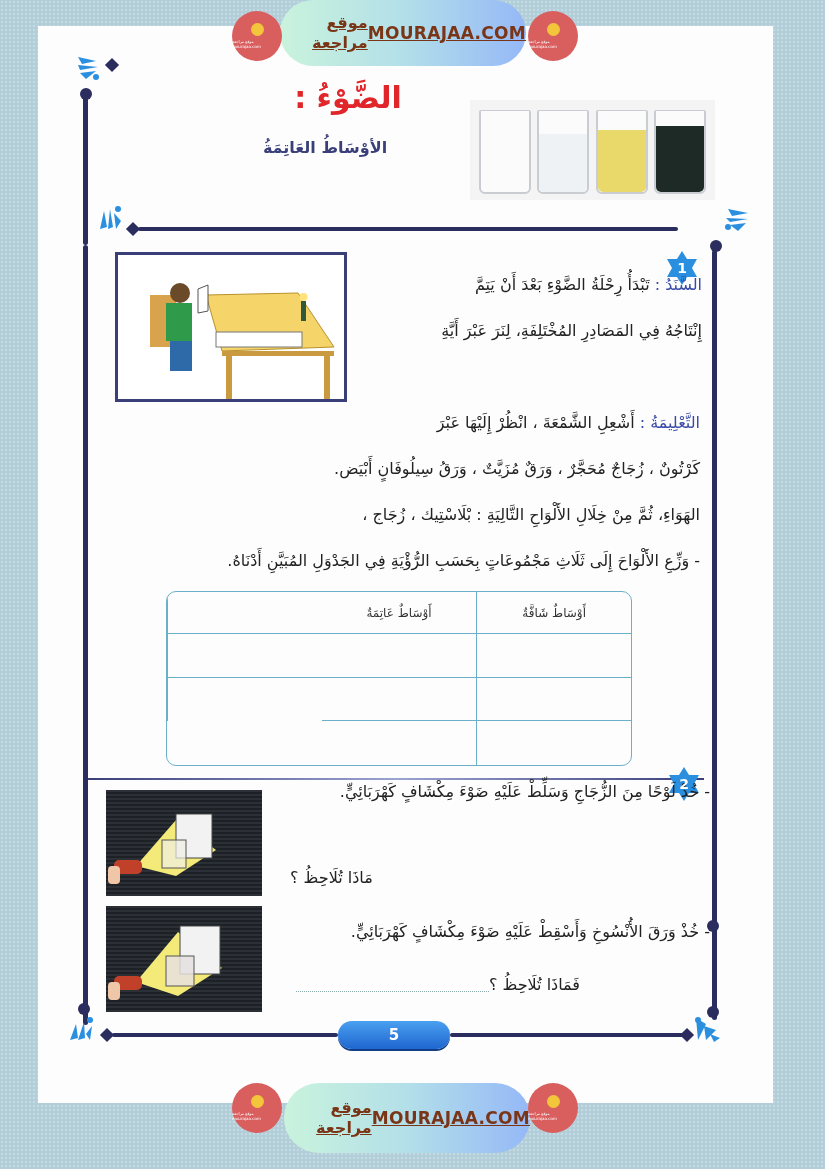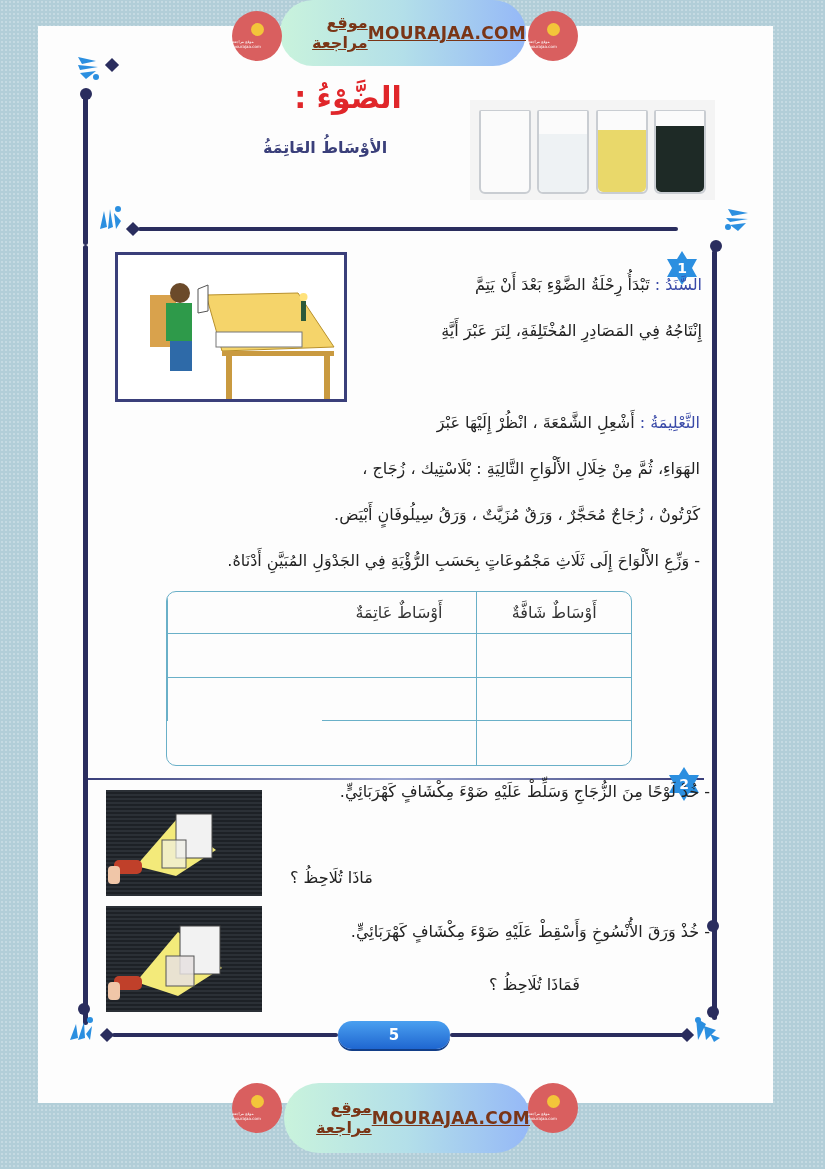--- a/index.html
+++ b/index.html
@@ -87,21 +87,21 @@
   
   .grid {
     position: absolute; left: 166px; top: 591px; width: 466px; height: 175px;
     border: 1.5px solid #6ab0c8; border-radius: 10px; overflow: hidden;
     display: grid; grid-template-columns: 1fr 1fr 1fr; grid-template-rows: 42px 1fr 1fr 1fr;
     direction: rtl;
   }
   .cell { border-left: 1px solid #6ab0c8; border-bottom: 1px solid #6ab0c8; }
   .cell.last { border-left: none; }
   .cell.hdr {
-    display: flex; align-items: center; justify-content: center; font-size: 16px; color: #333;
+    display: flex; align-items: center; justify-content: center; font-size: 12px; color: #333;
   }
   .cell.br { border-bottom: none; }
 
   
   .divider { position: absolute; left: 88px; top: 778px; width: 616px; height: 2px; background: linear-gradient(90deg,#3a3f7a,#9aa4d0,#3a3f7a); }
   .photo {
     position: absolute; left: 106px; width: 156px; height: 106px; background: #23282e; overflow: hidden;
     background-image: repeating-linear-gradient(0deg, #2b3036 0 2px, #1d2126 2px 4px);
   }
   .dots { flex: 1; border-bottom: 1px dotted #8aa; margin-left: 6px; height: 14px; }
@@ -216,22 +216,22 @@
 
 <div class="para" style="left:390px;top:262px;width:312px;line-height:46px">
   <div><span class="lead">السَّنَدُ :</span> <span>تَبْدَأُ رِحْلَةُ الضَّوْءِ بَعْدَ أَنْ يَتِمَّ</span></div>
   <div>إِنْتَاجُهُ فِي المَصَادِرِ المُخْتَلِفَةِ، لِنَرَ عَبْرَ أَيَّةِ</div>
 </div>
 
 <div class="para" style="left:360px;top:400px;width:340px;line-height:46px">
   <div><span class="lead">التَّعْلِيمَةُ :</span> <span>أَشْعِلِ الشَّمْعَةَ ، انْظُرْ إِلَيْهَا عَبْرَ</span></div>
 </div>
 <div class="para" style="left:110px;top:446px;width:590px;line-height:46px">
+  <div>كَرْتُونٌ ، زُجَاجٌ مُحَجَّرٌ ، وَرَقٌ مُزَيَّتٌ ، وَرَقُ سِيلُوفَانٍ أَبْيَض.</div>
   <div>الهَوَاءِ، ثُمَّ مِنْ خِلَالِ الأَلْوَاحِ التَّالِيَةِ : بْلَاسْتِيك ، زُجَاج ،</div>
-  <div>كَرْتُونٌ ، زُجَاجٌ مُحَجَّرٌ ، وَرَقٌ مُزَيَّتٌ ، وَرَقُ سِيلُوفَانٍ أَبْيَض.</div>
   <div>- وَزِّعِ الأَلْوَاحَ إِلَى ثَلَاثِ مَجْمُوعَاتٍ بِحَسَبِ الرُّؤْيَةِ فِي الجَدْوَلِ المُبَيَّنِ أَدْنَاهُ.</div>
 </div>
 
 <div class="grid">
   <div class="cell hdr">أَوْسَاطٌ شَافَّةٌ</div>
   <div class="cell hdr last">أَوْسَاطٌ عَاتِمَةٌ</div>
   <div class="cell"></div>
   <div class="cell"></div>
   <div class="cell last"></div>
   <div class="cell"></div>
@@ -268,21 +268,21 @@
     <rect x="2" y="76" width="12" height="18" rx="4" fill="#f0c6a8"></rect>
   </svg>
 </div>
 
 <div class="para" style="left:270px;top:782px;width:440px">- خُذْ لَوْحًا مِنَ الزُّجَاجِ وَسَلِّطْ عَلَيْهِ ضَوْءَ مِكْشَافٍ كَهْرَبَائِيٍّ.</div>
 <div class="para" style="left:290px;top:868px;width:290px;display:flex;flex-direction:column;align-items:flex-end">
   <span>مَاذَا تُلَاحِظُ ؟</span>
   <span class="dots"></span>
 </div>
 <div class="para" style="left:270px;top:922px;width:440px">- خُذْ وَرَقَ الأُنْسُوخِ وَأَسْقِطْ عَلَيْهِ ضَوْءَ مِكْشَافٍ كَهْرَبَائِيٍّ.</div>
-<div class="para" style="left:290px;top:975px;width:290px;display:flex;flex-direction:column;align-items:flex-start">
+<div class="para" style="left:290px;top:975px;width:290px;display:flex;flex-direction:row;align-items:center">
   <span>فَمَاذَا تُلَاحِظُ ؟</span>
   <span class="dots"></span>
 </div>
 
 <div class="pagenum">5</div>
 
 <div class="logo bl">
     <div class="book"></div>
     <div class="lt">موقع مراجعة mourajaa.com</div>
   </div>

